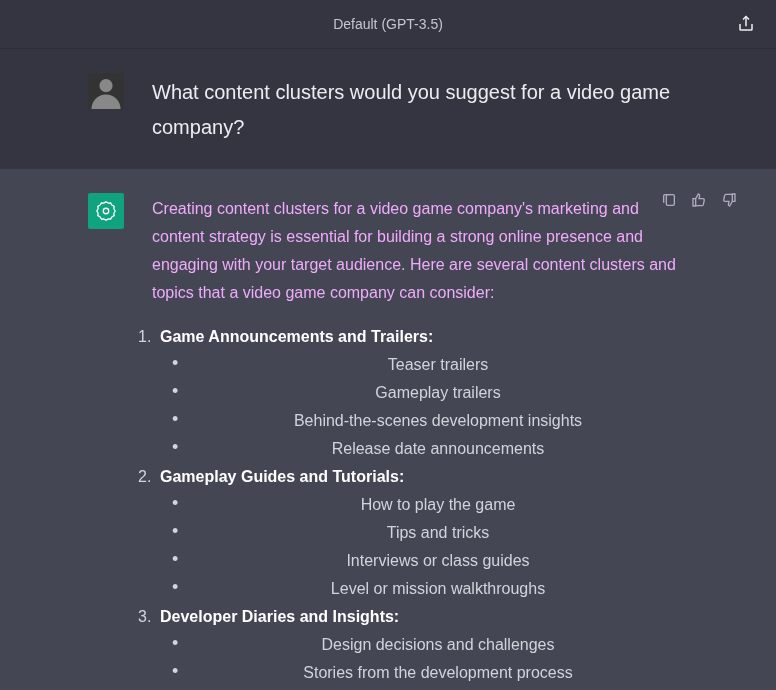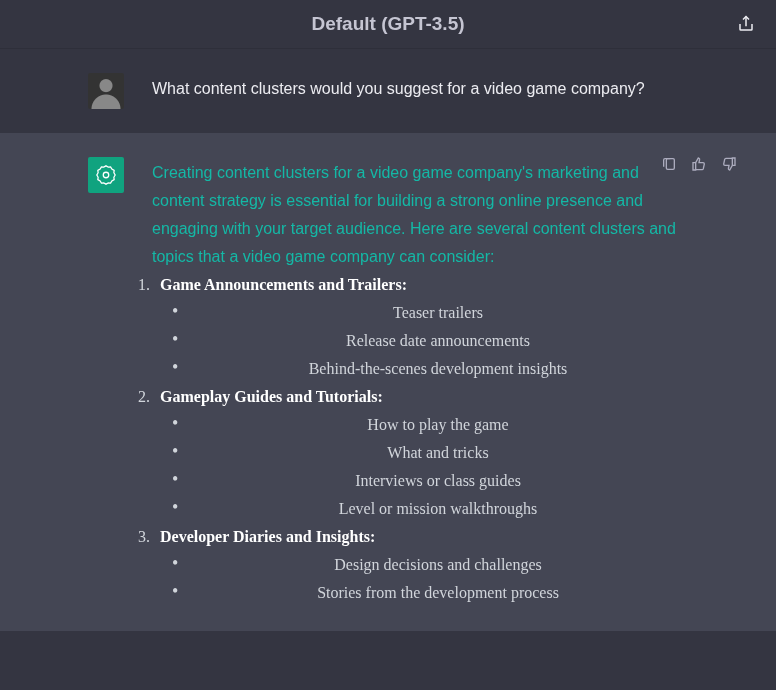--- a/index.html
+++ b/index.html
@@ -16,22 +16,21 @@
     display: flex;
     align-items: center;
     justify-content: center;
     height: 49px;
     position: relative;
     border-bottom: 1px solid rgba(0,0,0,0.1);
     background: #343541;
   }
   .model-label {
     color: #c5c5d2;
-    font-size: 19px;
-    font-weight: bold;
+    font-size: 14px;
   }
   .share-btn {
     position: absolute;
     right: 18px;
     top: 50%;
     transform: translateY(-50%);
     width: 24px;
     height: 24px;
     display: flex;
     align-items: center;
@@ -65,27 +64,26 @@
   .avatar.ai-av {
     background: #10a37f;
   }
   .avatar.ai-av svg { width: 22px; height: 22px; stroke: #fff; fill: none; stroke-width:1.4; }
   .content {
     flex: 1;
     line-height: 1.75;
     color: #ececf1;
     padding-top: 2px;
   }
-  .content.user-content { font-size: 16px; color: #ececf1; }
-  .intro { color: #14b8a6; }
+  .content.user-content { font-size: 20px; color: #ececf1; }
+  .intro { margin-bottom: 16px; color: #f0abfc; }
   ol.clusters {
     list-style: none;
     counter-reset: item;
     margin-left: -14px;
-    font-family: Liberation Serif, serif;
   }
   ol.clusters > li {
     counter-increment: item;
     margin-bottom: 0;
     position: relative;
     padding-left: 22px;
   }
   ol.clusters > li::before {
     content: counter(item) ".";
     position: absolute;
@@ -155,29 +153,30 @@
       <circle cx="12" cy="12" r="3"></circle>
     </svg>
   </div>
   <div class="content">
     <p class="intro">Creating content clusters for a video game company's marketing and content strategy is essential for building a strong online presence and engaging with your target audience. Here are several content clusters and topics that a video game company can consider:</p>
     <ol class="clusters">
       <li>
         <span class="cluster-title">Game Announcements and Trailers:</span>
         <ul class="sub">
           <li>Teaser trailers</li>
+          <li>Gameplay trailers</li>
+          <li>Behind-the-scenes development insights</li>
           <li>Release date announcements</li>
-          <li>Behind-the-scenes development insights</li>
         </ul>
       </li>
       <li>
         <span class="cluster-title">Gameplay Guides and Tutorials:</span>
         <ul class="sub">
           <li>How to play the game</li>
-          <li>What and tricks</li>
+          <li>Tips and tricks</li>
           <li>Interviews or class guides</li>
           <li>Level or mission walkthroughs</li>
         </ul>
       </li>
       <li>
         <span class="cluster-title">Developer Diaries and Insights:</span>
         <ul class="sub">
           <li>Design decisions and challenges</li>
           <li>Stories from the development process</li>
         </ul>

